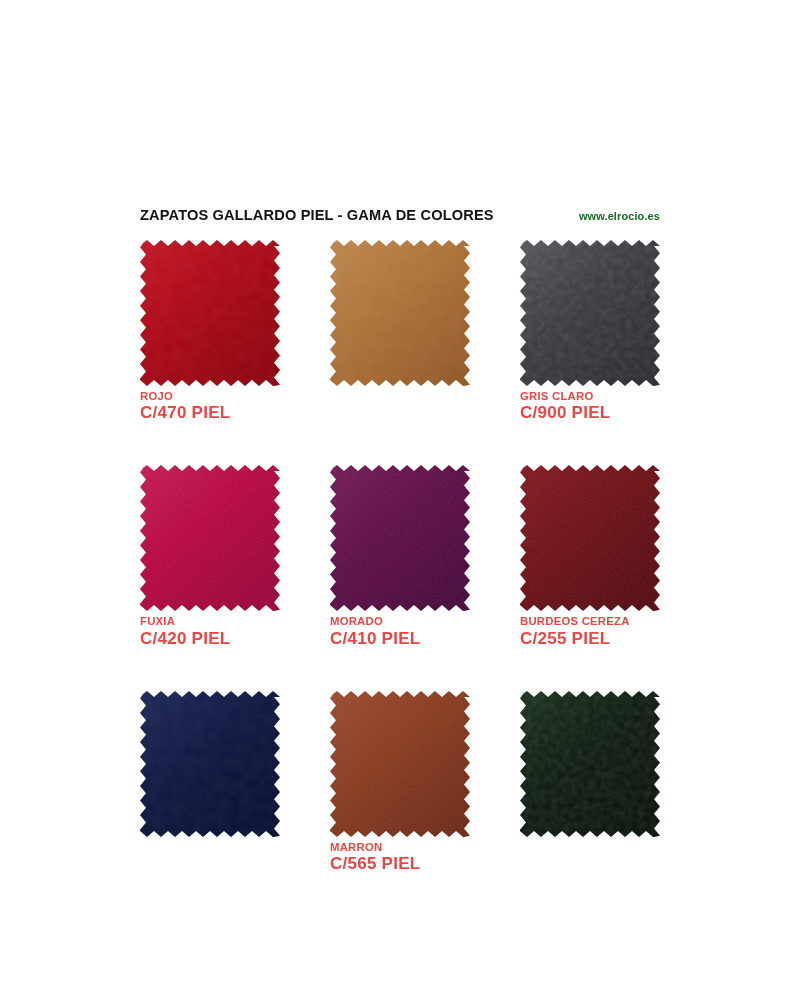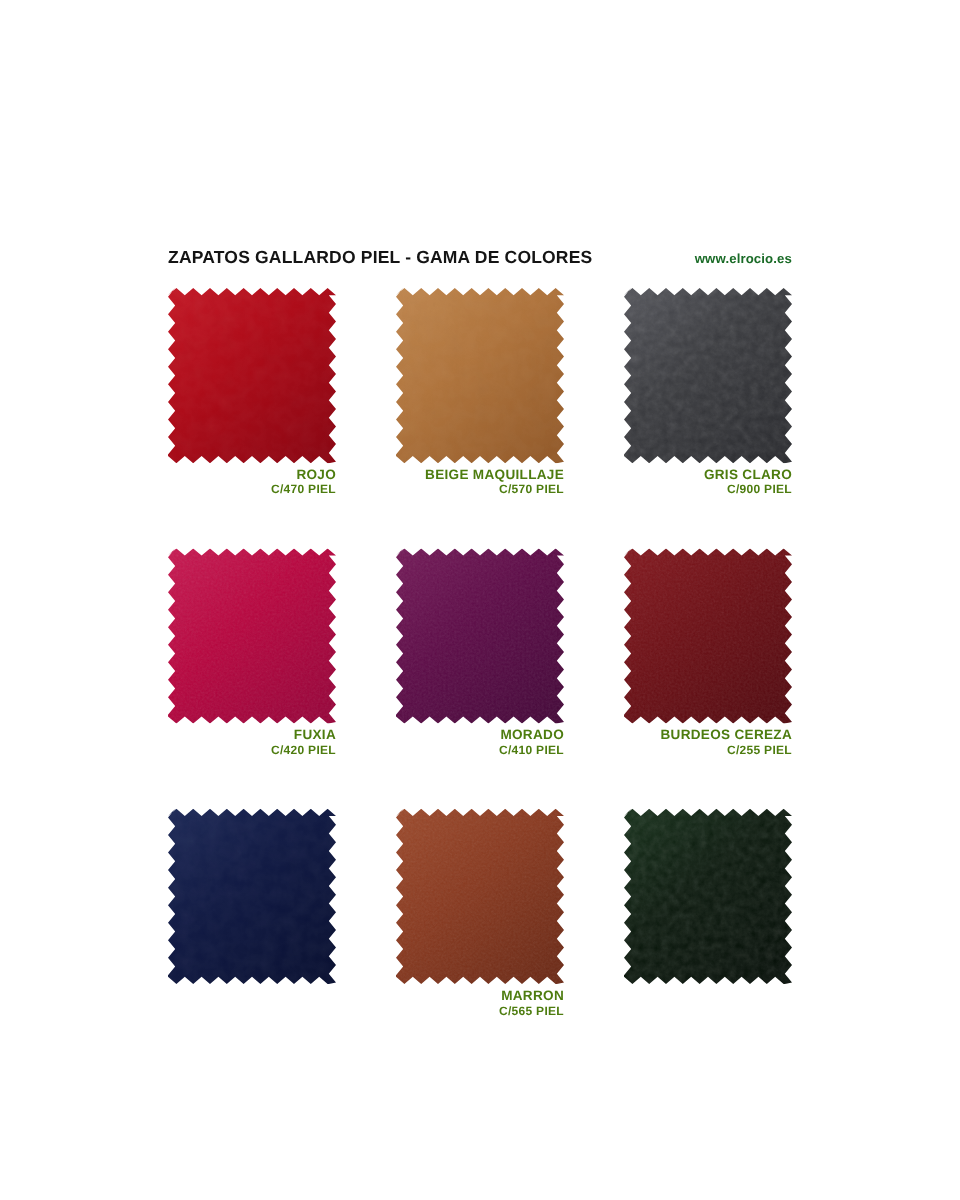--- a/index.html
+++ b/index.html
@@ -82,34 +82,34 @@
   }
   .swatch svg {
     display: block;
     width: 140px;
     height: 146px;
   }
 
   
   .caption {
     margin-top: 4px;
-    text-align: right;
-    color: #4d7c0f;
+    text-align: left;
+    color: #ef4444;
     line-height: 1.18;
   }
   .caption .name {
     display: block;
     font-size: 11.3px;
     font-weight: bold;
     letter-spacing: 0.25px;
     white-space: nowrap;
   }
   .caption .code {
     display: block;
-    font-size: 10px;
+    font-size: 17px;
     font-weight: bold;
     letter-spacing: 0.25px;
     white-space: nowrap;
   }
 </style>
 </head>
 <body>
 
 <div id="sheet">
 
@@ -173,24 +173,20 @@
                   <polygon points="0.00,6.00 7.00,0.00 14.00,6.00 21.00,0.00 28.00,6.00 35.00,0.00 42.00,6.00 49.00,0.00 56.00,6.00 63.00,0.00 70.00,6.00 77.00,0.00 84.00,6.00 91.00,0.00 98.00,6.00 105.00,0.00 112.00,6.00 119.00,0.00 126.00,6.00 133.00,0.00 140.00,6.00 134.00,6.00 140.00,13.30 134.00,20.60 140.00,27.90 134.00,35.20 140.00,42.50 134.00,49.80 140.00,57.10 134.00,64.40 140.00,71.70 134.00,79.00 140.00,86.30 134.00,93.60 140.00,100.90 134.00,108.20 140.00,115.50 134.00,122.80 140.00,130.10 134.00,137.40 140.00,144.70 134.00,146.00 133.00,146.00 126.00,140.00 119.00,146.00 112.00,140.00 105.00,146.00 98.00,140.00 91.00,146.00 84.00,140.00 77.00,146.00 70.00,140.00 63.00,146.00 56.00,140.00 49.00,146.00 42.00,140.00 35.00,146.00 28.00,140.00 21.00,146.00 14.00,140.00 7.00,146.00 0.00,140.00 0.00,138.70 6.00,131.40 0.00,124.10 6.00,116.80 0.00,109.50 6.00,102.20 0.00,94.90 6.00,87.60 0.00,80.30 6.00,73.00 0.00,65.70 6.00,58.40 0.00,51.10 6.00,43.80 0.00,36.50 6.00,29.20 0.00,21.90 6.00,14.60 0.00,7.30 6.00,0.00"></polygon>
                 </clipPath>
               </defs>
               <polygon points="0.00,6.00 7.00,0.00 14.00,6.00 21.00,0.00 28.00,6.00 35.00,0.00 42.00,6.00 49.00,0.00 56.00,6.00 63.00,0.00 70.00,6.00 77.00,0.00 84.00,6.00 91.00,0.00 98.00,6.00 105.00,0.00 112.00,6.00 119.00,0.00 126.00,6.00 133.00,0.00 140.00,6.00 134.00,6.00 140.00,13.30 134.00,20.60 140.00,27.90 134.00,35.20 140.00,42.50 134.00,49.80 140.00,57.10 134.00,64.40 140.00,71.70 134.00,79.00 140.00,86.30 134.00,93.60 140.00,100.90 134.00,108.20 140.00,115.50 134.00,122.80 140.00,130.10 134.00,137.40 140.00,144.70 134.00,146.00 133.00,146.00 126.00,140.00 119.00,146.00 112.00,140.00 105.00,146.00 98.00,140.00 91.00,146.00 84.00,140.00 77.00,146.00 70.00,140.00 63.00,146.00 56.00,140.00 49.00,146.00 42.00,140.00 35.00,146.00 28.00,140.00 21.00,146.00 14.00,140.00 7.00,146.00 0.00,140.00 0.00,138.70 6.00,131.40 0.00,124.10 6.00,116.80 0.00,109.50 6.00,102.20 0.00,94.90 6.00,87.60 0.00,80.30 6.00,73.00 0.00,65.70 6.00,58.40 0.00,51.10 6.00,43.80 0.00,36.50 6.00,29.20 0.00,21.90 6.00,14.60 0.00,7.30 6.00,0.00" fill="url(#g1)"></polygon>
               <g clip-path="url(#c1)">
                 <rect x="0" y="0" width="140" height="146" filter="url(#t1)" opacity="0.55"></rect>
               </g>
             </svg>
           </div>
         </div>
-        <div class="caption">
-          <span class="name">BEIGE MAQUILLAJE</span>
-          <span class="code">C/570 PIEL</span>
-        </div>
       </div>
       <div class="swatch-cell">
         <div class="swatch-wrap">
           <div class="swatch">
             <svg viewBox="0 0 140 146" xmlns="http://www.w3.org/2000/svg">
               <defs>
                 <linearGradient id="g2" x1="0" y1="0" x2="0.85" y2="1">
                   <stop offset="0%" stop-color="#53545a"></stop>
                   <stop offset="45%" stop-color="#3a3b3f"></stop>
                   <stop offset="100%" stop-color="#2a2b2f"></stop>

